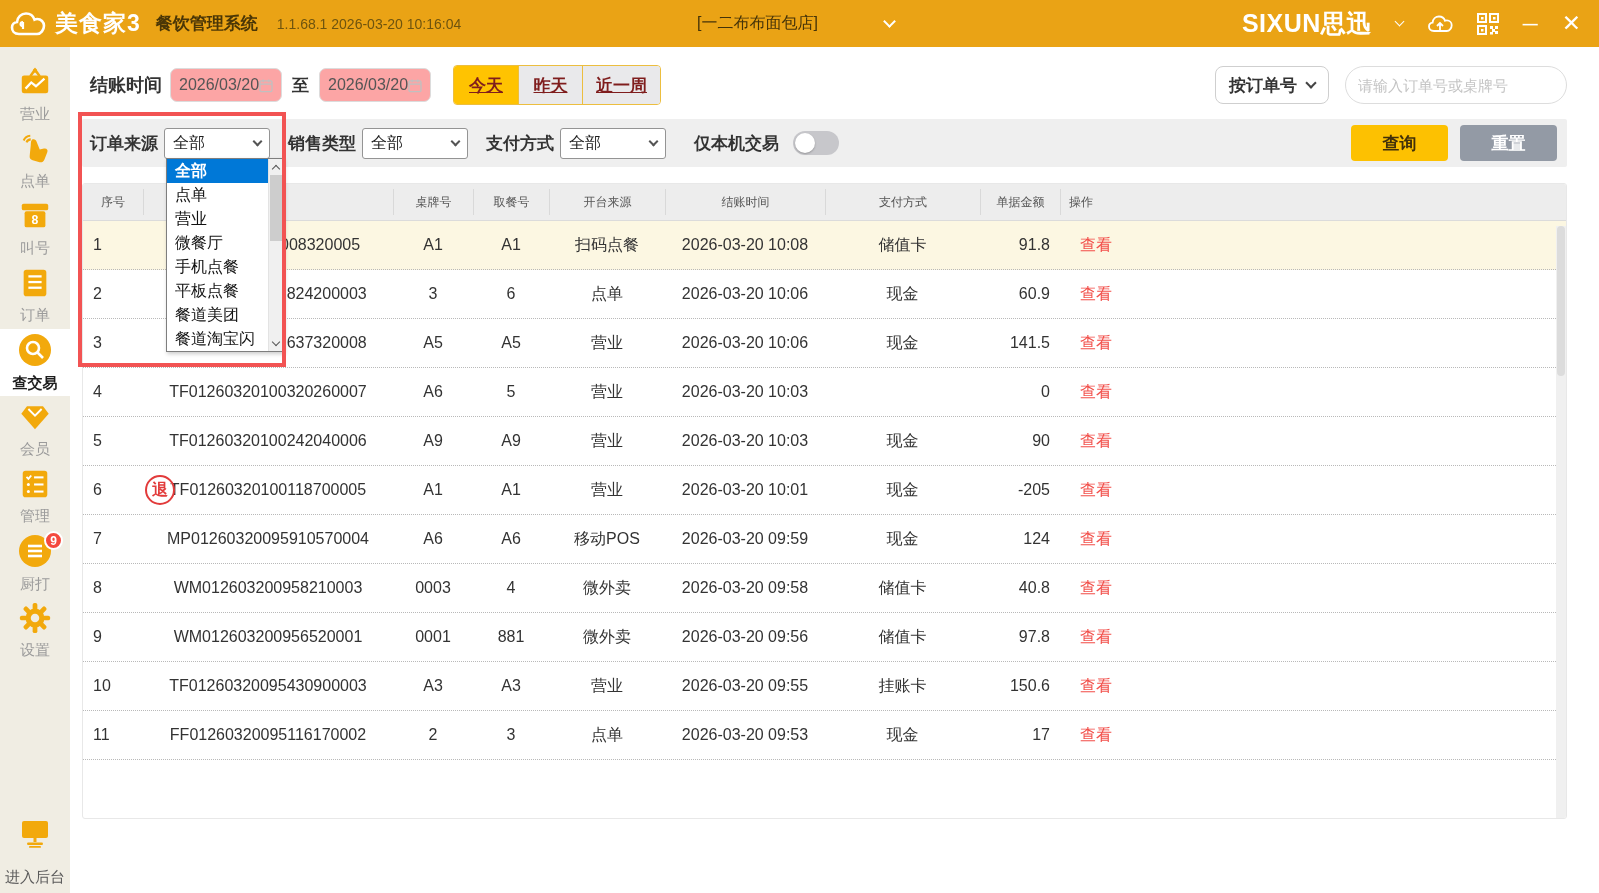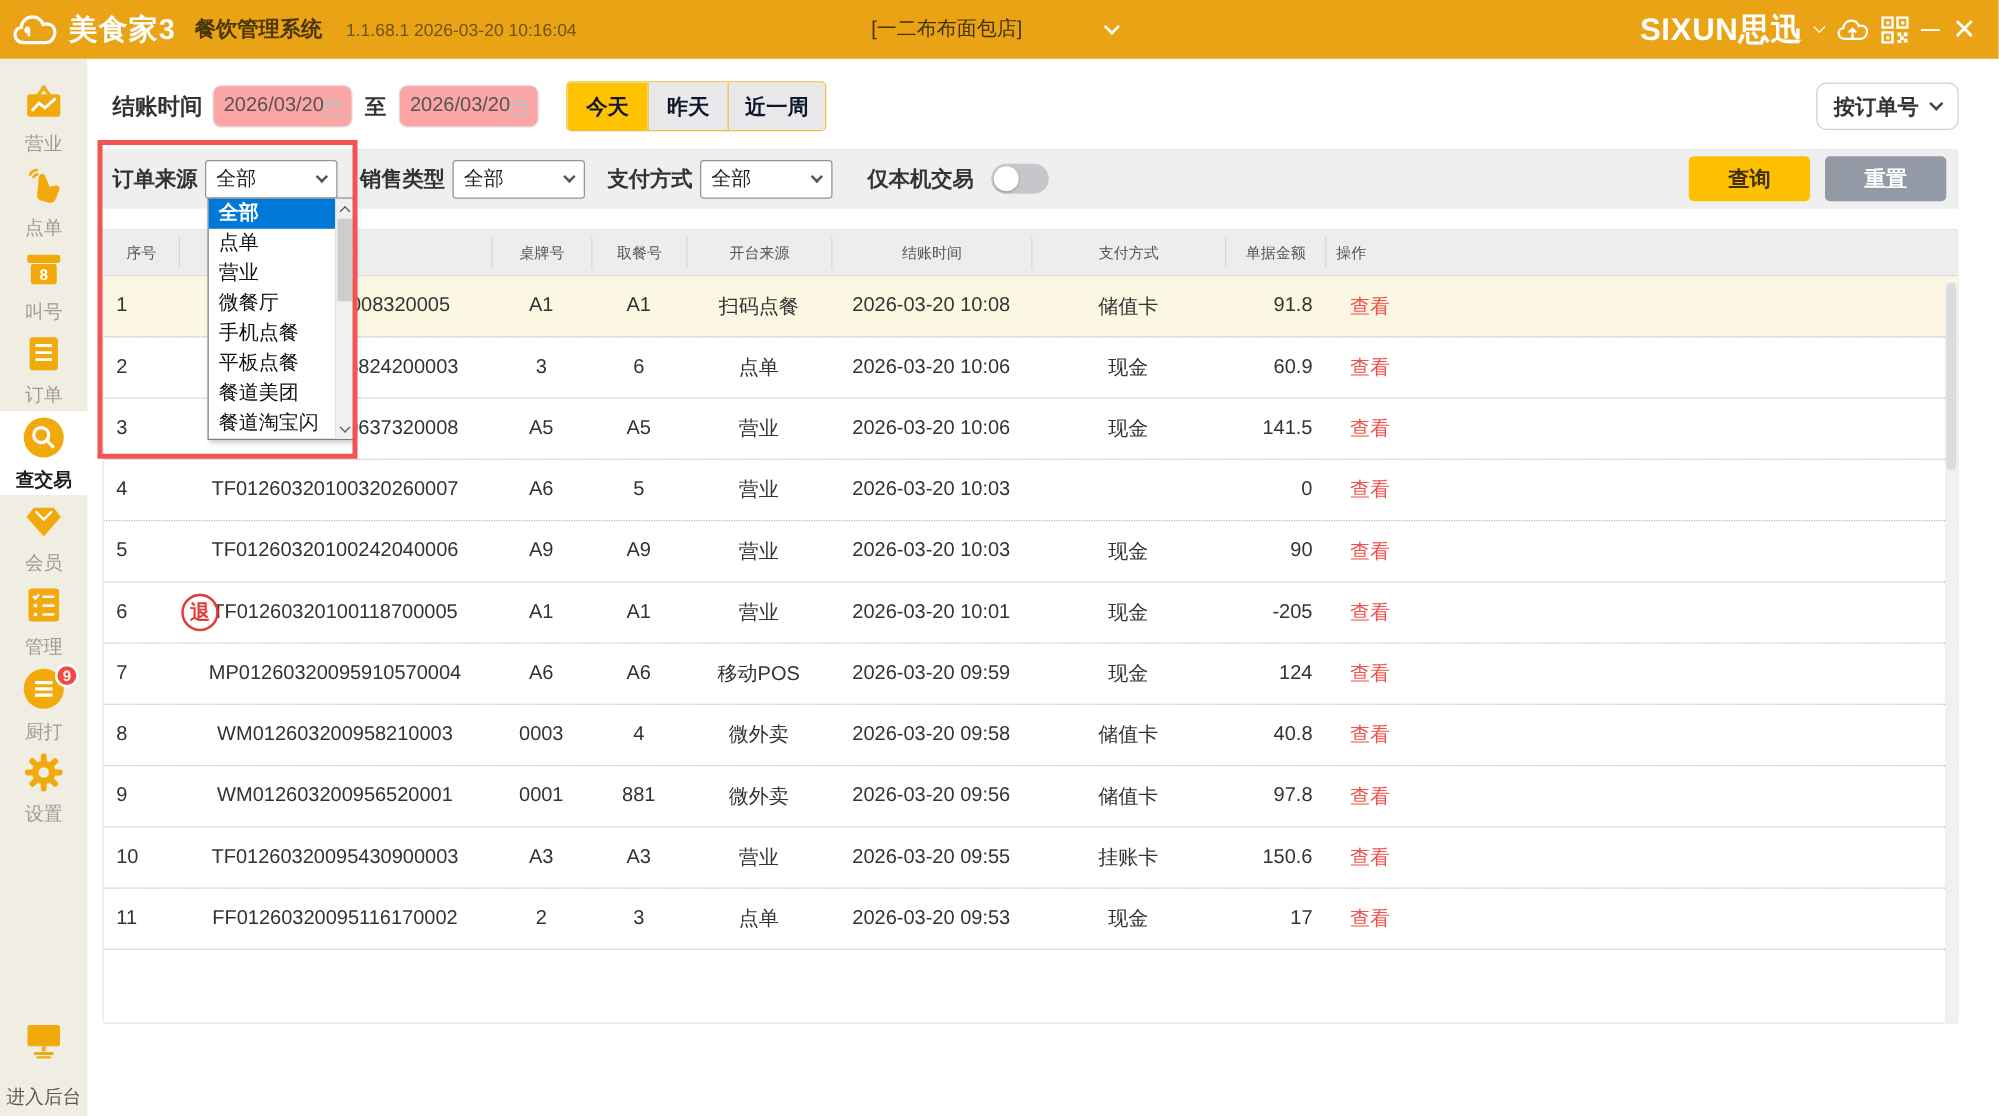--- a/index.html
+++ b/index.html
@@ -8,42 +8,42 @@
 
   
   .titlebar { height:47px; background:#EAA315; display:flex; align-items:center; position:relative; z-index:50; }
   .tb-left { display:flex; align-items:center; gap:9px; padding-left:10px; }
   .app-name { font-size:23px; font-weight:bold; color:#fff; letter-spacing:1px; }
   .app-subtitle { font-size:17px; font-weight:bold; color:#4A3606; margin-left:6px; }
   .version { font-size:14px; color:#6E540F; margin-left:10px; }
   .store-group { position:absolute; left:697px; top:0; height:47px; display:flex; align-items:center; gap:67px; }
   .store-name { font-size:16px; color:#443309; }
   .chev-white { width:9px; height:9px; border-right:2px solid #fff; border-bottom:2px solid #fff; transform:rotate(45deg); margin-top:-4px; }
-  .tb-right { margin-left:auto; display:flex; align-items:center; gap:10px; padding-right:18px; }
+  .tb-right { margin-left:auto; display:flex; align-items:center; gap:24px; padding-right:18px; }
   .brand { font-size:25px; font-weight:800; color:#fff; letter-spacing:0.5px; }
   .tb-icon { display:flex; align-items:center; justify-content:center; }
   .win-btn { color:#fff; font-size:21px; line-height:1; }
 
   
   .workspace { display:flex; height:846px; }
   .sidebar { width:70px; background:#F0EDE3; display:flex; flex-direction:column; align-items:center; padding-top:14px; position:relative; flex:none; }
   .side-item { width:70px; height:67px; display:flex; flex-direction:column; align-items:center; justify-content:center; gap:3px; color:#9B9B9B; font-size:15px; position:relative; cursor:pointer; }
   .side-item.active { background:#fff; color:#1e1e1e; font-weight:bold; }
   .side-badge { position:absolute; top:1px; right:7px; min-width:19px; height:19px; border-radius:10px; background:#F4493E; color:#fff; font-size:12px; font-weight:bold; display:flex; align-items:center; justify-content:center; border:2px solid #fff; }
   .side-footer { position:absolute; bottom:6px; display:flex; flex-direction:column; align-items:center; gap:17px; font-size:15px; color:#5A5A5A; cursor:pointer; }
 
   .main { flex:1; position:relative; background:#fff; }
 
   
   .filter-row1 { display:flex; align-items:center; height:40px; margin:18px 32px 14px 12px; padding-left:8px; gap:8px; }
   .flabel { font-size:18px; font-weight:bold; color:#333; white-space:nowrap; }
   .date-input { width:112px; height:34px; border:1px solid #DCDCDC; border-radius:7px; display:flex; align-items:center; justify-content:space-between; padding:0 8px; font-size:16px; color:#555; background:#fca5a5; }
   .to-label { font-size:17px; font-weight:bold; color:#333; margin:0 2px; }
   .seg { display:flex; margin-left:14px; border:1px solid #ECBE3F; border-radius:4px; overflow:hidden; }
-  .seg-btn { width:64px; height:38px; display:flex; align-items:center; justify-content:center; font-size:17px; font-weight:bold; color:#0f172a; background:#E9E9EB; border-left:1px solid #ECBE3F; cursor:pointer; }
+  .seg-btn { width:64px; height:38px; display:flex; align-items:center; justify-content:center; font-size:17px; font-weight:bold; color:#7f1d1d; background:#E9E9EB; border-left:1px solid #ECBE3F; cursor:pointer;text-decoration:underline; }
   .seg-btn:first-child { border-left:none; }
   .seg-btn.active { background:#FFC301; }
   .seg-btn.wide { width:78px; }
   .spacer { flex:1; }
   .order-mode { width:114px; height:38px; border:1px solid #CFCFCF; border-radius:8px; display:flex; align-items:center; justify-content:center; gap:10px; font-size:17px; font-weight:bold; color:#333; background:#fff; cursor:pointer; }
   .chev-dark { width:8px; height:8px; border-right:2px solid #444; border-bottom:2px solid #444; transform:rotate(45deg); margin-top:-4px; }
   .search-box { width:222px; height:38px; border:1px solid #DDD; border-radius:19px; display:flex; align-items:center; padding:0 12px; margin-left:8px; background:#fff; }
   .search-box input { border:none; outline:none; flex:1; font-size:15px; color:#555; font-family:inherit; background:transparent; }
   .search-box input::placeholder { color:#C4C4C4; }
 
@@ -277,20 +277,27 @@
       <div class="seg">
         <div class="seg-btn active">今天</div>
         <div class="seg-btn">昨天</div>
         <div class="seg-btn wide">近一周</div>
       </div>
       <div class="spacer"></div>
       <div class="order-mode">
         <span>按订单号</span>
         <span class="chev-dark"></span>
       </div>
+      <div class="search-box">
+        <input type="text" placeholder="请输入订单号或桌牌号" style="">
+        <svg width="17" height="17" viewBox="0 0 17 17">
+            <circle cx="7" cy="7" r="5.2" fill="none" stroke="#CCC" stroke-width="1.6"></circle>
+            <line x1="11" y1="11" x2="15.5" y2="15.5" stroke="#CCC" stroke-width="1.6"></line>
+          </svg>
+      </div>
     </div>
 
     <div class="filter-row2">
       <span class="f2label">订单来源</span>
       <div class="select">
         <span>全部</span>
         <span class="chev-dark"></span>
       </div>
       <span class="f2label">销售类型</span>
       <div class="select">

